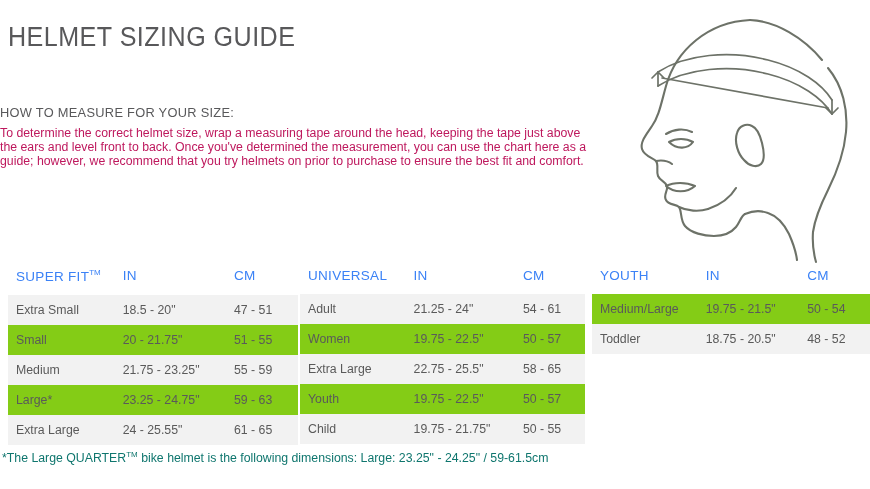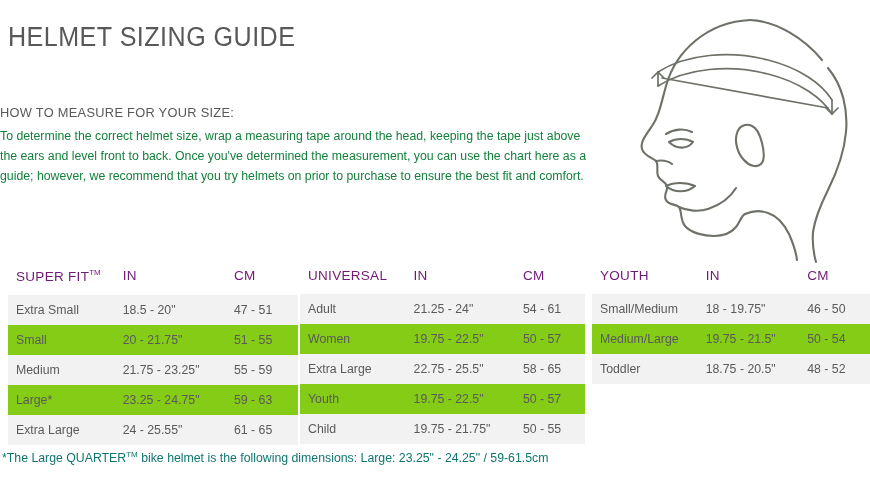--- a/index.html
+++ b/index.html
@@ -42,22 +42,22 @@
     color: #58585a;
     transform: scaleX(0.95);
     transform-origin: left top;
   }
   #howto-body {
     position: absolute;
     left: 0px;
     top: 126px;
     width: 590px;
     font-size: 12.3px;
-    line-height: 20px;
-    color: #15803d;
+    line-height: 14px;
+    color: #be185d;
   }
   
   .head-illustration {
     position: absolute;
     left: 600px;
     top: 8px;
     width: 270px;
     height: 260px;
   }
   
@@ -71,21 +71,21 @@
     border-collapse: collapse;
     position: absolute;
     top: 0;
     font-size: 12.3px;
     color: #5a5a5a;
   }
   table.sizechart th {
     text-align: left;
     font-weight: normal;
     font-size: 13.5px;
-    color: #701a75;
+    color: #3b82f6;
     padding: 6px 8px 11px 8px;
     letter-spacing: 0.3px;
     white-space: nowrap;
   }
   table.sizechart td {
     padding: 8px 8px;
     white-space: nowrap;
     border: 0;
   }
   table.sizechart tbody tr.odd {
@@ -249,25 +249,20 @@
 
     <table class="sizechart" id="t-youth">
       <thead>
         <tr>
           <th>YOUTH</th>
           <th>IN</th>
           <th>CM</th>
         </tr>
       </thead>
       <tbody>
-        <tr class="odd">
-          <td>Small/Medium</td>
-          <td>18 - 19.75"</td>
-          <td>46 - 50</td>
-        </tr>
         <tr class="even">
           <td>Medium/Large</td>
           <td>19.75 - 21.5"</td>
           <td>50 - 54</td>
         </tr>
         <tr class="odd">
           <td>Toddler</td>
           <td>18.75 - 20.5"</td>
           <td>48 - 52</td>
         </tr>

